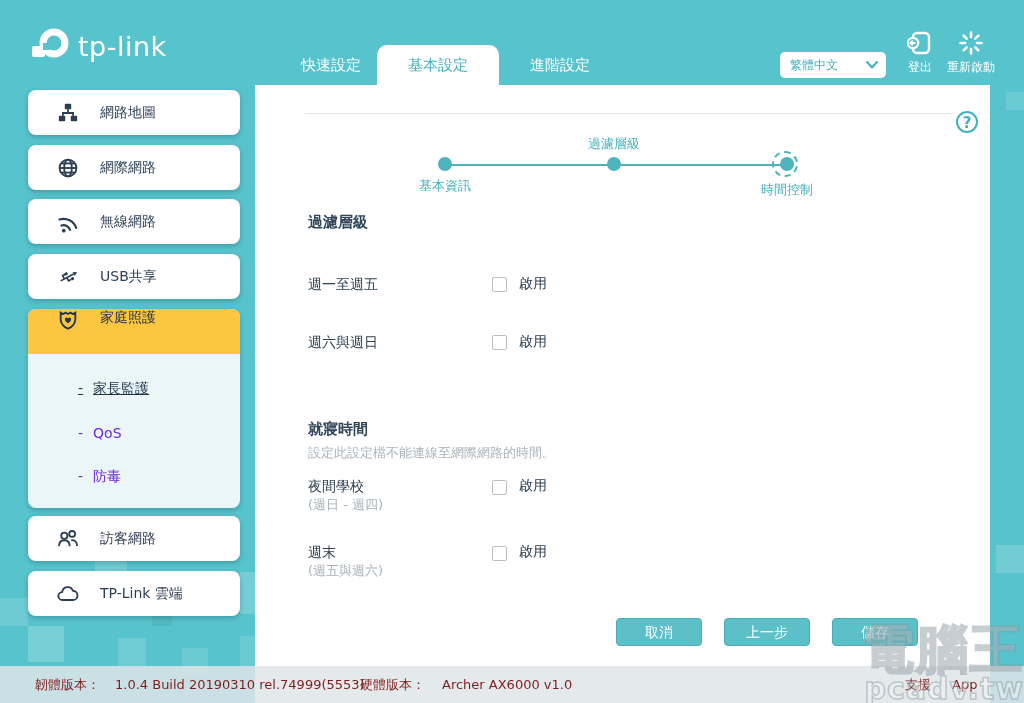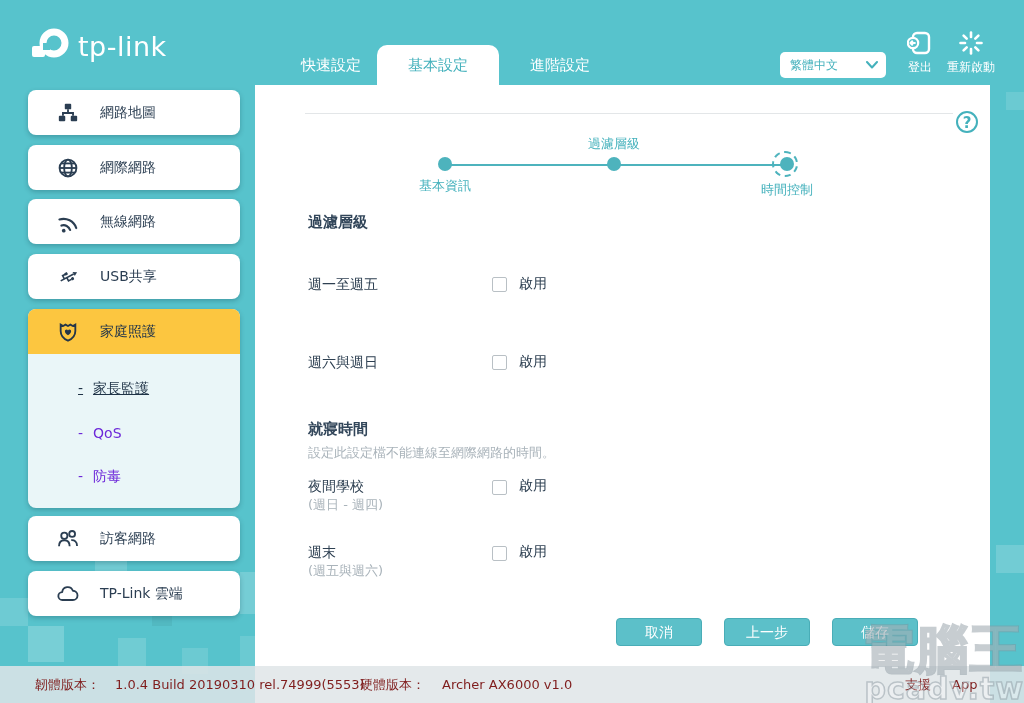--- a/index.html
+++ b/index.html
@@ -27,21 +27,21 @@
 
   
   .side-card { position:absolute; left:28px; width:212px; height:45px; background:#fff;
          border-radius:8px; box-shadow:0 2px 5px rgba(0,40,50,0.25);
          display:flex; align-items:center; padding-left:28px; cursor:pointer;
          font-size:14px; color:#2b3e52; }
   .side-card .ic { width:24px; margin-right:20px; display:flex; justify-content:center; }
   .family-card { position:absolute; left:28px; top:309px; width:212px;
          border-radius:8px; box-shadow:0 2px 5px rgba(0,40,50,0.25); background:#eaf6f8; }
   .family-head { height:45px; background:#fcc640; border-radius:8px 8px 0 0;
-         display:flex; align-items:center; padding-left:28px; cursor:pointer;
+         display:flex; padding-left:28px; cursor:pointer;
          font-size:14px; color:#243649; }
   .family-head .ic { width:24px; margin-right:20px; display:flex; justify-content:center; }
   .submenu { padding:26px 0 10px 0; border-radius:0 0 8px 8px; }
   .subitem { margin:0 0 27px 50px; font-size:14px; cursor:pointer; color:#6d28d9; }
   .subitem.active { color:#1f3347;text-decoration:underline; }
   .subitem .dash { margin-right:10px; }
 
   
   .panel { position:absolute; left:255px; top:85px; width:735px; height:581px; background:#fff; }
   .divider { position:absolute; left:50px; width:648px; top:28px; border-top:1px solid #e3e6e8; }
@@ -254,21 +254,21 @@
   <div class="step-label" style="left:482px;top:96px">時間控制</div>
 
   <div class="sec-title" style="top:128px">過濾層級</div>
 
   <div class="crow" style="top:190px">
     <span class="rlabel">週一至週五</span>
     <input type="checkbox" class="cb" style="">
     <span>啟用</span>
   </div>
 
-  <div class="crow" style="top:268px">
+  <div class="crow" style="top:248px">
     <span class="rlabel">週六與週日</span>
     <input type="checkbox" class="cb" style="">
     <span>啟用</span>
   </div>
 
   <div class="sec-title" style="top:335px">就寢時間</div>
   <div class="sec-desc" style="top:359px">設定此設定檔不能連線至網際網路的時間。</div>
 
   <div class="crow twoline" style="top:392px">
     <span class="rlabel">

